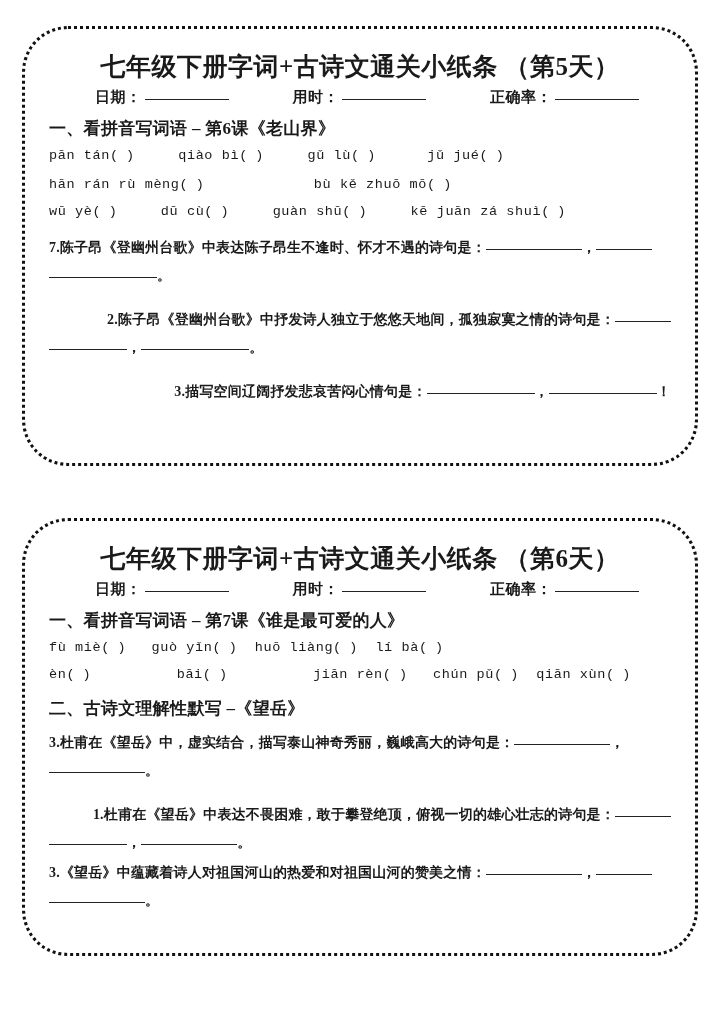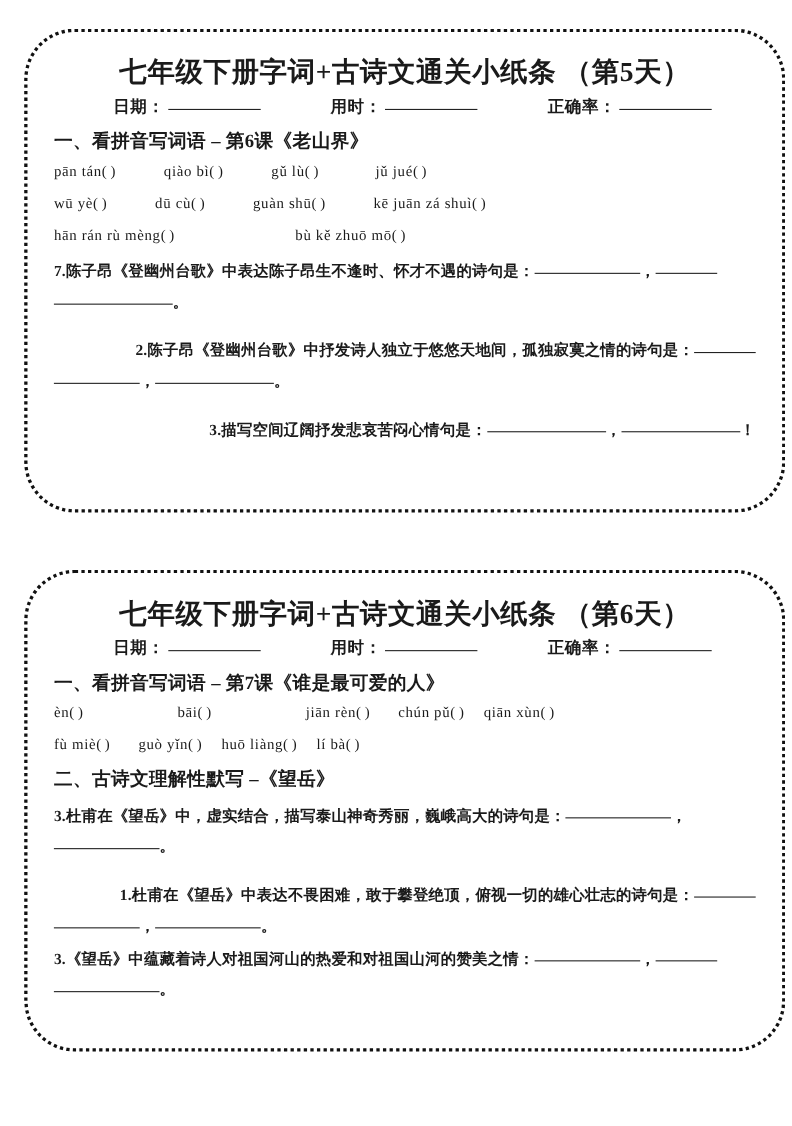--- a/index.html
+++ b/index.html
@@ -12,21 +12,21 @@
     height: 1024px;
     font-family: "Liberation Serif", "DejaVu Serif", serif;
     color: #1a1a1a;
     overflow: hidden;
   }
   .page {
     width: 720px;
     height: 1024px;
     position: relative;
     box-sizing: border-box;
-    padding: 26px 6px 0 22px;
+    padding: 26px 22px 0 22px;
   }
   .card {
     position: relative;
     box-sizing: border-box;
     border: 3px dotted #111111;
     border-radius: 46px;
     padding: 14px 24px 18px 24px;
     margin-bottom: 52px;
   }
   .card-1 { height: 440px; }
@@ -62,21 +62,21 @@
 
   .section-head {
     font-size: 17px;
     font-weight: bold;
     margin: 6px 0 9px 0;
     letter-spacing: 0.3px;
     white-space: nowrap;
   }
 
   .pinyin-row {
-    font-family: Liberation Serif, serif;
+    font-family: Liberation Mono, monospace;
     font-size: 13.5px;
     line-height: 1.1;
     margin: 0 0 14px 0;
     white-space: nowrap;
     display: flex;
     align-items: baseline;
   }
   .pinyin-row.tight { margin-bottom: 12px; }
   .py-item { display: inline-block; }
   .py-word { letter-spacing: 0.6px; }
@@ -134,36 +134,36 @@
     <div class="pinyin-row">
       <span class="py-item"><span class="py-word">pān tán</span><span class="py-paren">(     )</span></span>
       <span class="sp-m"></span>
       <span class="py-item"><span class="py-word">qiào bì</span><span class="py-paren">(     )</span></span>
       <span class="sp-m"></span>
       <span class="py-item"><span class="py-word">gǔ lù</span><span class="py-paren">(     )</span></span>
       <span class="gap-c"></span>
       <span class="py-item"><span class="py-word">jǔ jué</span><span class="py-paren">(     )</span></span>
     </div>
 
-    <div class="pinyin-row">
-      <span class="py-item"><span class="py-word">wū yè</span><span class="py-paren">(     )</span></span>
-      <span class="sp-m"></span>
-      <span class="py-item"><span class="py-word">dū cù</span><span class="py-paren">(     )</span></span>
-      <span class="sp-m"></span>
-      <span class="py-item"><span class="py-word">guàn shū</span><span class="py-paren">(     )</span></span>
-      <span class="sp-m"></span>
-      <span class="py-item"><span class="py-word">kē juān zá shuì</span><span class="py-paren">(         )</span></span>
-    </div>
-
     <div class="pinyin-row tight">
       <span class="py-item"><span class="py-word">hān rán rù mèng</span><span class="py-paren">(         )</span></span>
       <span class="gap-d"></span>
       <span class="py-item"><span class="py-word">bù kě zhuō mō</span><span class="py-paren">(        )</span></span>
     </div>
 
+    <div class="pinyin-row">
+      <span class="py-item"><span class="py-word">wū yè</span><span class="py-paren">(     )</span></span>
+      <span class="sp-m"></span>
+      <span class="py-item"><span class="py-word">dū cù</span><span class="py-paren">(     )</span></span>
+      <span class="sp-m"></span>
+      <span class="py-item"><span class="py-word">guàn shū</span><span class="py-paren">(     )</span></span>
+      <span class="sp-m"></span>
+      <span class="py-item"><span class="py-word">kē juān zá shuì</span><span class="py-paren">(         )</span></span>
+    </div>
+
 
     <div class="question">
       <span>7.陈子昂《登幽州台歌》中表达陈子昂生不逢时、怀才不遇的诗句是：</span><span class="blank bl-lg"></span><span class="punct">，</span><span class="blank bl-sm"></span>
     </div>
     <div class="question cont-line">
       <span class="blank bl-xl"></span><span class="punct">。</span>
     </div>
 
     <div class="question q-gap">
       <span>2.陈子昂《登幽州台歌》中抒发诗人独立于悠悠天地间，孤独寂寞之情的诗句是：</span><span class="blank bl-sm"></span>
@@ -188,43 +188,43 @@
       </span>
       <span class="meta-item">
         <span>用时：</span><span class="meta-blank"></span>
       </span>
       <span class="meta-item">
         <span>正确率：</span><span class="meta-blank"></span>
       </span>
     </div>
 
     <div class="section-head">一、看拼音写词语 – 第7课《谁是最可爱的人》</div>
+
+    <div class="pinyin-row tight">
+      <span class="py-item"><span class="py-word">fù miè</span><span class="py-paren">(     )</span></span>
+      <span class="sp-s"></span>
+      <span class="py-item"><span class="py-word">guò yǐn</span><span class="py-paren">(     )</span></span>
+      <span class="gap-a"></span>
+      <span class="py-item"><span class="py-word">huō liàng</span><span class="py-paren">(     )</span></span>
+      <span class="gap-a"></span>
+      <span class="py-item"><span class="py-word">lí bà</span><span class="py-paren">(     )</span></span>
+    </div>
 
     <div class="pinyin-row">
       <span class="py-item"><span class="py-word">èn</span><span class="py-paren">(   )</span></span>
       <span class="sp-xl"></span>
       <span class="py-item"><span class="py-word">bāi</span><span class="py-paren">(   )</span></span>
       <span class="sp-xl"></span>
       <span class="py-item"><span class="py-word">jiān rèn</span><span class="py-paren">(     )</span></span>
       <span class="sp-s"></span>
       <span class="py-item"><span class="py-word">chún pǔ</span><span class="py-paren">(     )</span></span>
       <span class="gap-a"></span>
       <span class="py-item"><span class="py-word">qiān xùn</span><span class="py-paren">(     )</span></span>
     </div>
 
-    <div class="pinyin-row tight">
-      <span class="py-item"><span class="py-word">fù miè</span><span class="py-paren">(     )</span></span>
-      <span class="sp-s"></span>
-      <span class="py-item"><span class="py-word">guò yǐn</span><span class="py-paren">(     )</span></span>
-      <span class="gap-a"></span>
-      <span class="py-item"><span class="py-word">huō liàng</span><span class="py-paren">(     )</span></span>
-      <span class="gap-a"></span>
-      <span class="py-item"><span class="py-word">lí bà</span><span class="py-paren">(     )</span></span>
-    </div>
-
     <div class="section-head">二、古诗文理解性默写 –《望岳》</div>
 
     <div class="question">
       <span>3.杜甫在《望岳》中，虚实结合，描写泰山神奇秀丽，巍峨高大的诗句是：</span><span class="blank bl-lg"></span><span class="punct">，</span>
     </div>
     <div class="question cont-line">
       <span class="blank bl-lg"></span><span class="punct">。</span>
     </div>
 
     <div class="question q-gap">

